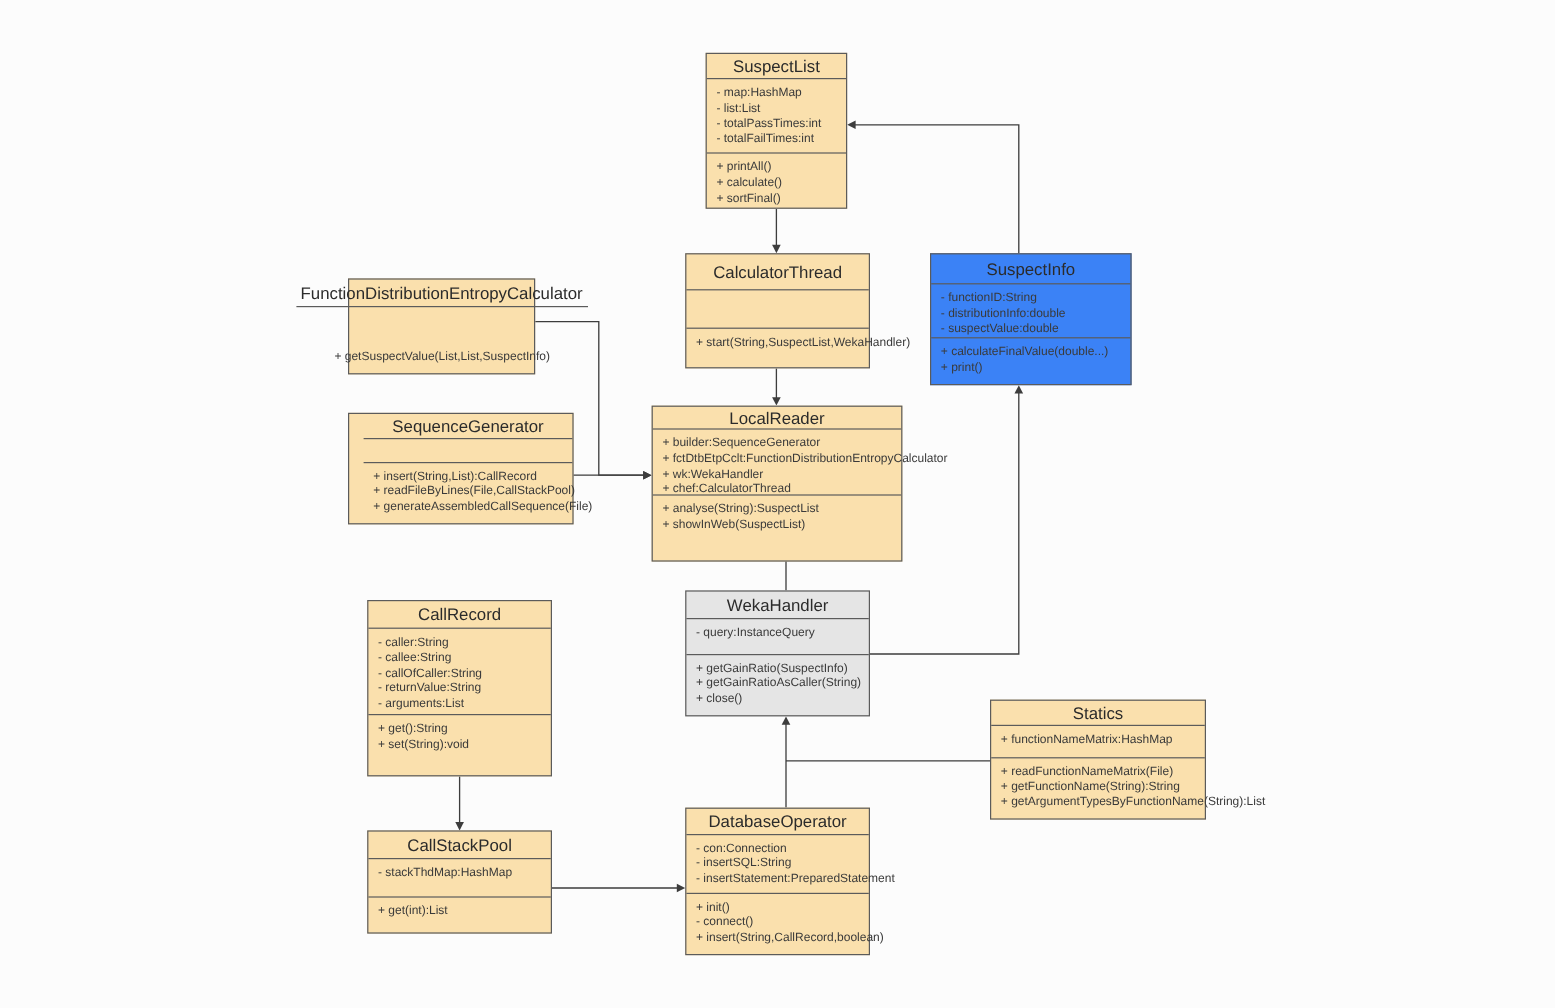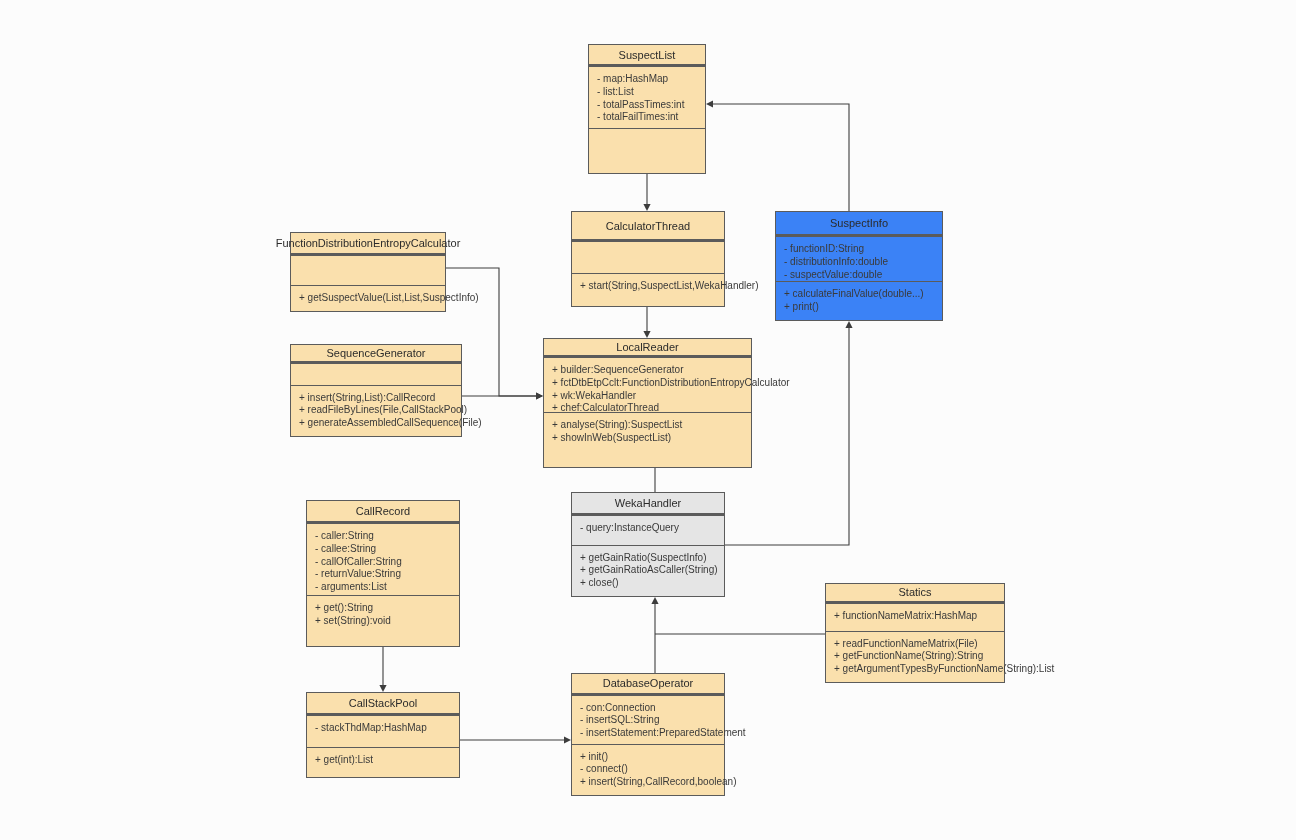--- a/index.html
+++ b/index.html
@@ -28,23 +28,23 @@
   .uml-class {
     position: absolute;
     box-sizing: border-box;
     background: #fae0ad;
     border: 1px solid #5b5b5b;
     display: flex;
     flex-direction: column;
   }
   .uml-title {
     text-align: center;
-    font-size: 11px;
+    font-size: 14px;
     color: #2b2b2b;
-    border-bottom: 3px solid #000000;
+    border-bottom: 1px solid #000000;
     display: flex;
     align-items: center;
     justify-content: center;
     box-sizing: border-box;
     padding: 2px 4px;
   }
   .uml-compartment {
     box-sizing: border-box;
     padding: 6px 7px 6px 8px;
     font-size: 10px;
@@ -113,48 +113,53 @@
     </svg>
   <div id="classes-layer">
       <div class="uml-class" style="left: 588px; top: 44px; width: 118px; height: 130px; background: rgb(250, 224, 173); border-color: rgb(91, 91, 91);">
         <div class="uml-title" style="height: 22px; border-bottom-color: rgb(91, 91, 91);">SuspectList</div>
         <div class="uml-compartment attrs" style="height: 62px; border-bottom-color: rgb(91, 91, 91);">
           <span class="member">- map:HashMap</span>
           <span class="member">- list:List</span>
           <span class="member">- totalPassTimes:int</span>
           <span class="member">- totalFailTimes:int</span>
         </div>
+        <div class="uml-compartment methods" style="flex: 1 1 auto;">
+          <span class="member">+ printAll()</span>
+          <span class="member">+ calculate()</span>
+          <span class="member">+ sortFinal()</span>
+        </div>
       </div>
       <div class="uml-class" style="left: 571px; top: 211px; width: 154px; height: 96px; background: rgb(250, 224, 173); border-color: rgb(91, 91, 91);">
         <div class="uml-title" style="height: 30px; border-bottom-color: rgb(91, 91, 91);">CalculatorThread</div>
         <div class="uml-compartment attrs empty-compartment" style="height: 32px; border-bottom-color: rgb(91, 91, 91);"></div>
         <div class="uml-compartment methods" style="flex: 1 1 auto;">
           <span class="member">+ start(String,SuspectList,WekaHandler)</span>
         </div>
       </div>
       <div class="uml-class" style="left: 775px; top: 211px; width: 168px; height: 110px; background: #3b82f6; border-color: rgb(91, 91, 91);">
         <div class="uml-title" style="height: 25px; border-bottom-color: rgb(91, 91, 91);">SuspectInfo</div>
         <div class="uml-compartment attrs" style="height: 45px; border-bottom-color: rgb(91, 91, 91);">
           <span class="member">- functionID:String</span>
           <span class="member">- distributionInfo:double</span>
           <span class="member">- suspectValue:double</span>
         </div>
         <div class="uml-compartment methods" style="flex: 1 1 auto;">
           <span class="member">+ calculateFinalValue(double...)</span>
           <span class="member">+ print()</span>
         </div>
       </div>
-      <div class="uml-class" style="left: 290px; top: 232px; width: 156px; height: 80px; background: rgb(250, 224, 173); border-color: rgb(91, 91, 91);">
+      <div class="uml-class" style="left: 290px; top: 232px; width: 156px; height: 80px; background: rgb(250, 224, 173); border-color: rgb(91, 91, 91); align-items: center;">
         <div class="uml-title" style="height: 24px; border-bottom-color: rgb(91, 91, 91);">FunctionDistributionEntropyCalculator</div>
         <div class="uml-compartment attrs empty-compartment" style="height: 32px; border-bottom-color: rgb(91, 91, 91);"></div>
         <div class="uml-compartment methods" style="flex: 1 1 auto;">
           <span class="member">+ getSuspectValue(List,List,SuspectInfo)</span>
         </div>
       </div>
-      <div class="uml-class" style="left: 290px; top: 344px; width: 172px; height: 93px; background: rgb(250, 224, 173); border-color: rgb(91, 91, 91);">
+      <div class="uml-class" style="left: 290px; top: 344px; width: 188px; height: 93px; background: rgb(250, 224, 173); border-color: rgb(91, 91, 91); padding-left: 12px;">
         <div class="uml-title" style="height: 24px; border-bottom-color: rgb(91, 91, 91);">SequenceGenerator</div>
         <div class="uml-compartment attrs empty-compartment" style="height: 29px; border-bottom-color: rgb(91, 91, 91);"></div>
         <div class="uml-compartment methods" style="flex: 1 1 auto;">
           <span class="member">+ insert(String,List):CallRecord</span>
           <span class="member">+ readFileByLines(File,CallStackPool)</span>
           <span class="member">+ generateAssembledCallSequence(File)</span>
         </div>
       </div>
       <div class="uml-class" style="left: 543px; top: 338px; width: 209px; height: 130px; background: rgb(250, 224, 173); border-color: rgb(91, 91, 91);">
         <div class="uml-title" style="height: 19px; border-bottom-color: rgb(91, 91, 91);">LocalReader</div>

